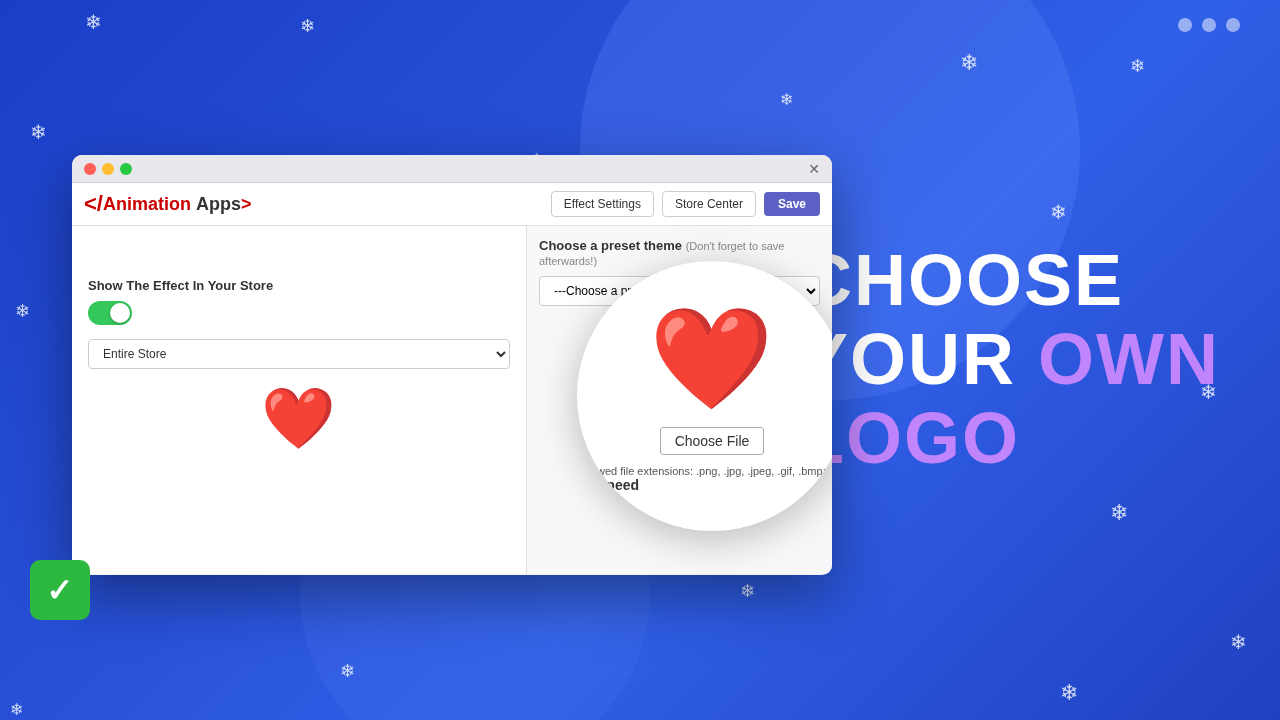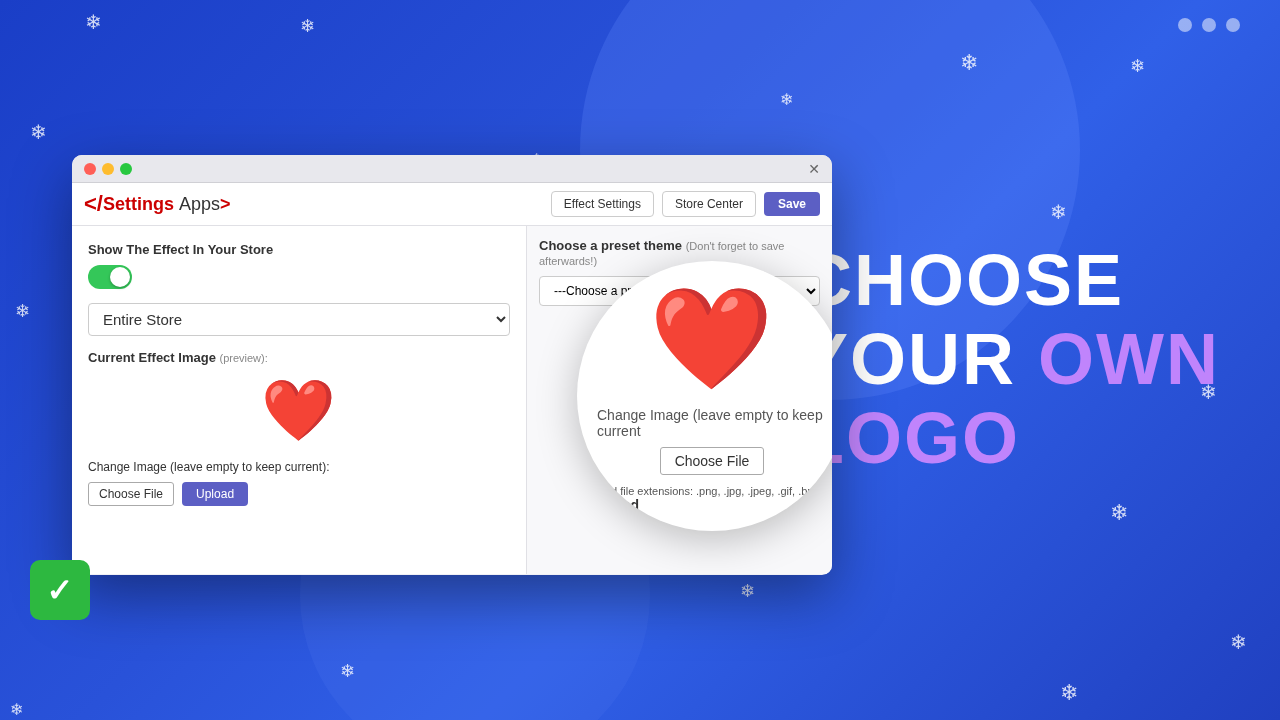--- a/index.html
+++ b/index.html
@@ -156,21 +156,21 @@
       font-weight: bold;
     }
     .logo-effective {
       color: #cc0000;
       font-size: 18px;
       font-weight: bold;
     }
     .logo-apps {
       color: #333;
       font-size: 18px;
-      font-weight: normal;
+      font-weight: bold;
     }
     .logo-arrow {
       color: #cc0000;
       font-size: 18px;
       font-weight: bold;
     }
     .toolbar-buttons {
       display: flex;
       gap: 8px;
       align-items: center;
@@ -217,20 +217,21 @@
       margin-bottom: 8px;
     }
     .section-label .note {
       font-weight: normal;
       color: #888;
       font-size: 11px;
     }
 
     .toggle-row {
       margin-bottom: 16px;
+      margin-top: 36px;
     }
     .toggle {
       width: 44px;
       height: 24px;
       background: #34c759;
       border-radius: 12px;
       position: relative;
       cursor: pointer;
     }
     .toggle-thumb {
@@ -244,21 +245,21 @@
     }
 
     .field-group {
       margin-bottom: 14px;
     }
     .select-field {
       width: 100%;
       padding: 6px 10px;
       border: 1px solid #ccc;
       border-radius: 4px;
-      font-size: 15px;
+      font-size: 12px;
       background: white;
       color: #333;
       appearance: auto;
       cursor: pointer;
     }
 
     .preview-label {
       font-size: 13px;
       font-weight: 600;
       color: #333;
@@ -458,21 +459,21 @@
       <div class="tl tl-red"></div>
       <div class="tl tl-yellow"></div>
       <div class="tl tl-green"></div>
     </div>
     <span class="title-bar-close">✕</span>
   </div>
 
   <div class="toolbar">
     <div class="logo">
       <span class="logo-bracket">&lt;/</span>
-      <span class="logo-effective">Settings</span>
+      <span class="logo-effective">Animation</span>
       <span class="logo-apps">&nbsp;<span>Apps</span></span>
       <span class="logo-arrow">&gt;</span>
     </div>
     <div class="toolbar-buttons">
       <button class="btn-outline">Effect Settings</button>
       <button class="btn-outline">Store Center</button>
       <button class="btn-primary">Save</button>
     </div>
   </div>
 
@@ -487,51 +488,37 @@
       </div>
 
       <div class="field-group">
         <select class="select-field" id="store-select"><option>Entire Store</option><option>Homepage Only</option><option>Collection Pages</option><option>Product Pages</option></select>
       </div>
 
       <div class="field-group">
       </div>
 
       <div class="field-group">
-        <div class="preview-label">
-          <span>Current Effect Image</span>
-          <span class="note">(preview):</span>
-        </div>
         <div class="heart-preview">❤️</div>
       </div>
 
-      <div class="field-group">
-        <div class="change-image-label">Change Image (leave empty to keep current):</div>
-        <div class="file-row">
-          <button class="btn-file">Choose File</button>
-          <button class="btn-upload">Upload</button>
-        </div>
-      </div>
     </div>
 
     <div class="right-panel">
       <div class="preset-section">
         <div class="section-label">
           <span>Choose a preset theme</span>
           <span class="note">(Don't forget to save afterwards!)</span>
         </div>
         <select class="preset-select" id="preset-select"><option>---Choose a preset---</option><option>Valentine's Day</option><option>Christmas</option><option>Halloween</option></select>
       </div>
 
       <div class="magnify-overlay">
         <span class="magnify-heart">❤️</span>
         <div class="magnify-content">
-          <div class="magnify-title">
-            <span>Change Image (leave empty to keep current</span>
-          </div>
           <button class="magnify-btn">Choose File</button>
           <div class="magnify-note">wed file extensions: .png, .jpg, .jpeg, .gif, .bmp;</div>
           <div class="magnify-speed">Speed</div>
         </div>
       </div>
     </div>
   </div>
 </div>
 
 </body></html>

